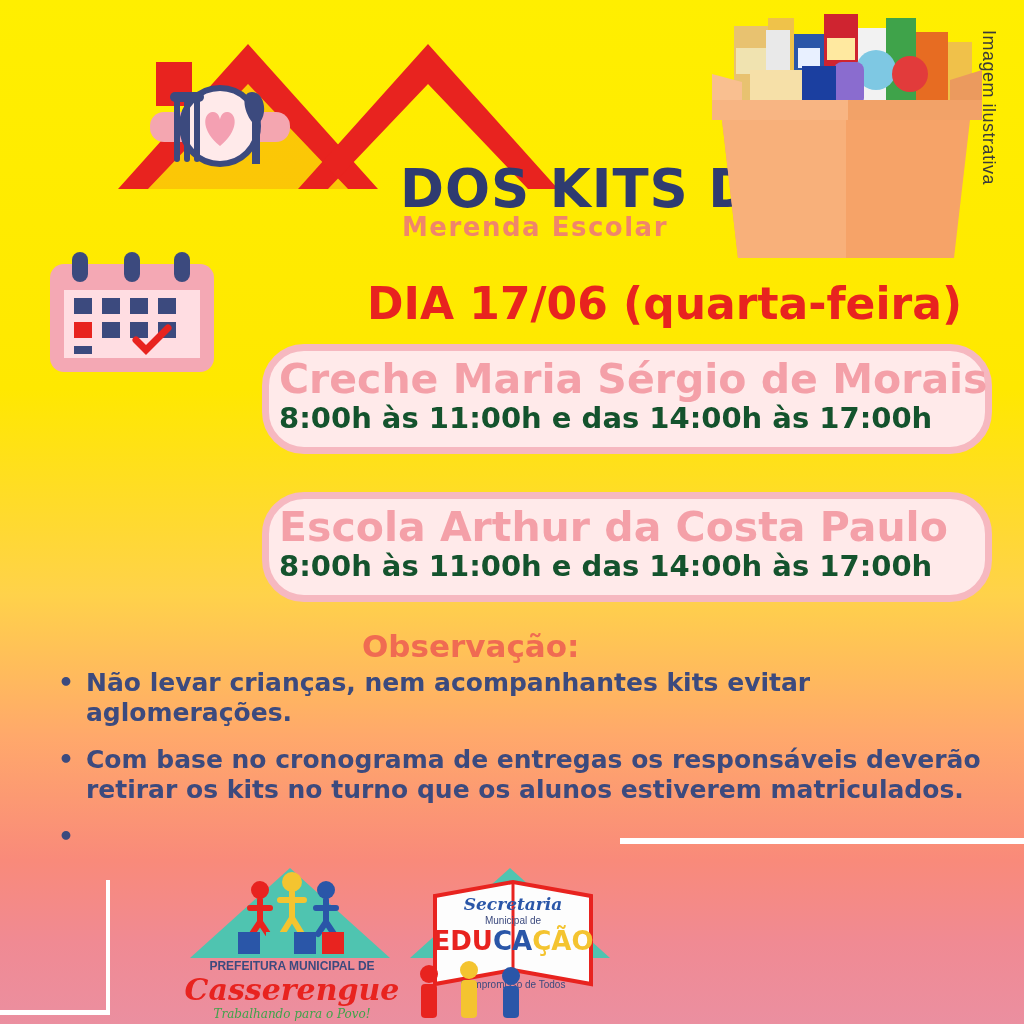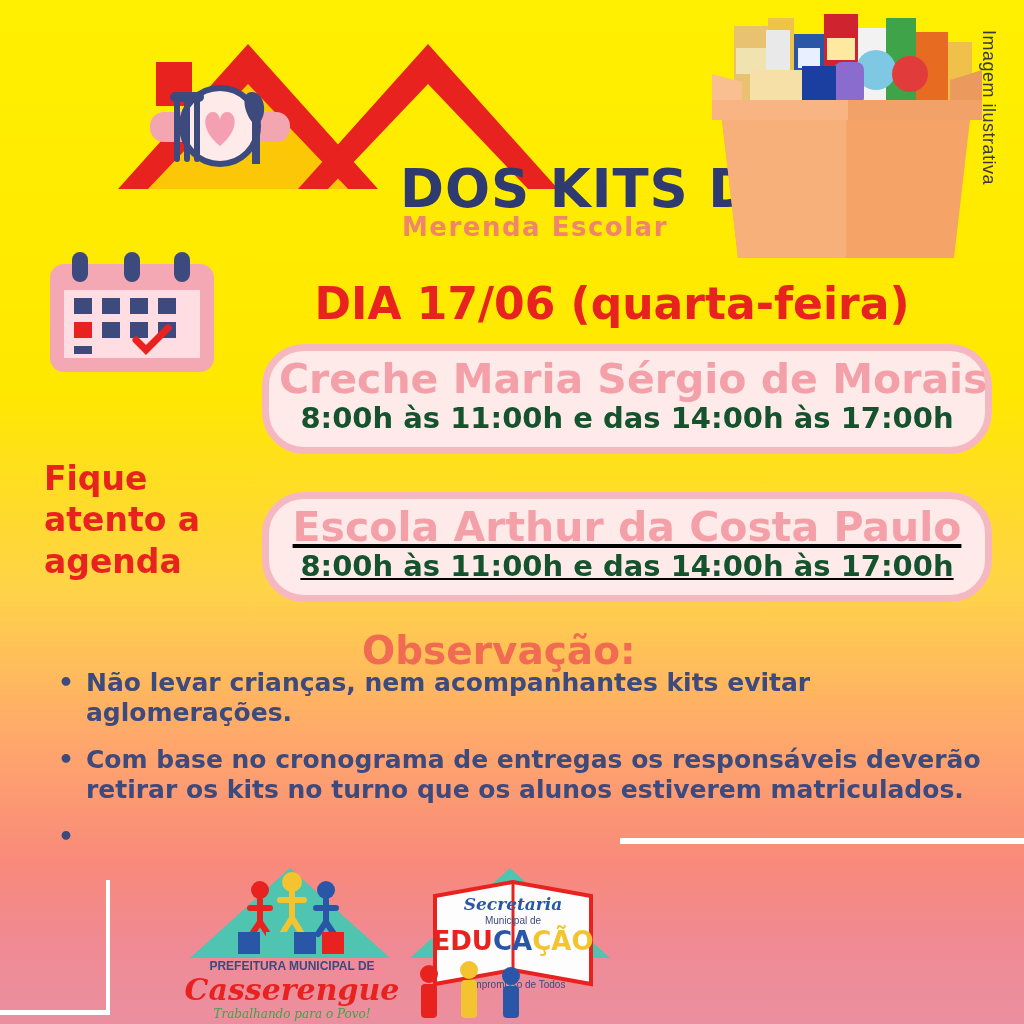--- a/index.html
+++ b/index.html
@@ -60,40 +60,40 @@
     color: #3a3a3a;
     letter-spacing: 0.5px;
   }
 
   
   .calendar { position: absolute; top: 248px; left: 44px; }
 
   
   .date-line {
     position: absolute; left: 262px; top: 278px;
-    width: 700px; text-align: center;
+    width: 700px; text-align: right;
     font-family: "DejaVu Sans", sans-serif;
     font-weight: bold;
     font-size: 44px;
     color: #e8231f;
   }
 
   
   .card {
     position: absolute;
     left: 262px;
     width: 730px;
     background: #ffeaea;
     border: 7px solid #f6b8c0;
     border-radius: 42px;
-    text-align: center;
+    text-align: left;
     padding: 6px 10px 12px 10px;
   }
   .card-1 { top: 344px; }
-  .card-2 { top: 492px; text-decoration: underline; }
+  .card-2 { top: 492px; }
   .card-name {
     font-family: "DejaVu Sans", sans-serif;
     font-weight: bold;
     font-size: 41px;
     color: #f4a0a8;
     white-space: nowrap;
     line-height: 1.12;
   }
   .card-time {
     font-family: "DejaVu Sans", sans-serif;
@@ -113,21 +113,21 @@
     font-size: 33px;
     line-height: 1.25;
     color: #e8231f;
   }
 
   
   .obs-title {
     position: absolute; left: 362px; top: 628px;
     font-family: "DejaVu Sans", sans-serif;
     font-weight: bold;
-    font-size: 39px;
+    font-size: 31px;
     color: #f06b52;
   }
   .obs-list {
     position: absolute; left: 58px; top: 668px;
     width: 950px;
   }
   .obs-item {
     display: flex;
     font-family: "DejaVu Sans", sans-serif;
     font-weight: bold;
@@ -238,21 +238,20 @@
   <div class="card card-1">
     <div class="card-name">Creche Maria Sérgio de Morais</div>
     <div class="card-time">8:00h às 11:00h e das 14:00h às 17:00h</div>
   </div>
 
   <div class="card card-2">
     <div class="card-name">Escola Arthur da Costa Paulo</div>
     <div class="card-time">8:00h às 11:00h e das 14:00h às 17:00h</div>
   </div>
 
-  <div class="fique">Fique atento a agenda</div>
 
   <div class="obs-title">Observação:</div>
 
   <div class="obs-list">
     <div class="obs-item">
       <span class="obs-bullet">•</span>
       <span>Não levar crianças, nem acompanhantes kits evitar aglomerações.</span>
     </div>
     <div class="obs-item">
       <span class="obs-bullet">•</span>

